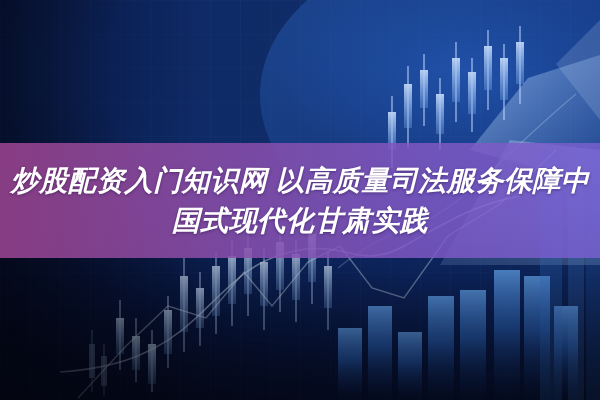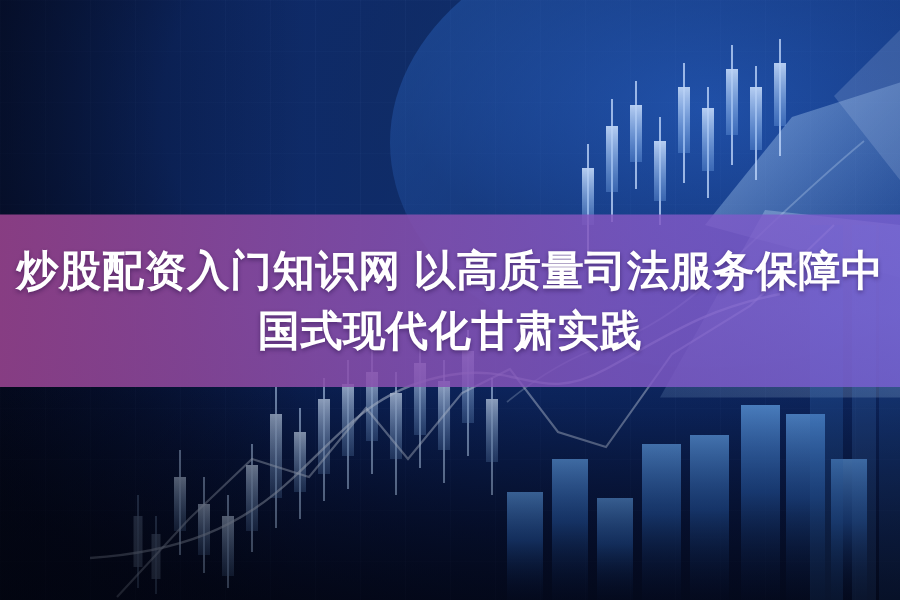--- a/index.html
+++ b/index.html
@@ -76,20 +76,21 @@
       rgba(150, 66, 140, 0.90) 0%,
       rgba(143, 72, 156, 0.88) 22%,
       rgba(135, 80, 176, 0.86) 46%,
       rgba(128, 88, 196, 0.84) 70%,
       rgba(122, 96, 212, 0.80) 100%);
     display: flex;
     align-items: center;
     justify-content: center;
     box-sizing: border-box;
     padding: 0 10px;
+    font-style: italic;
   }
 
   #title-text {
     margin: 0;
     width: 100%;
     text-align: center;
     color: #ffffff;
     font-family: "Liberation Sans", "DejaVu Sans", sans-serif;
     font-weight: bold;
     font-size: 28px;

